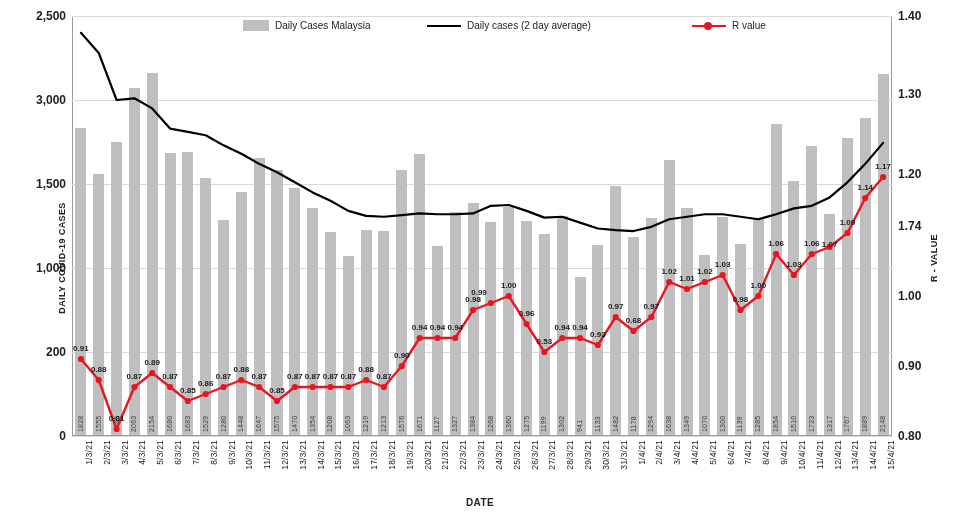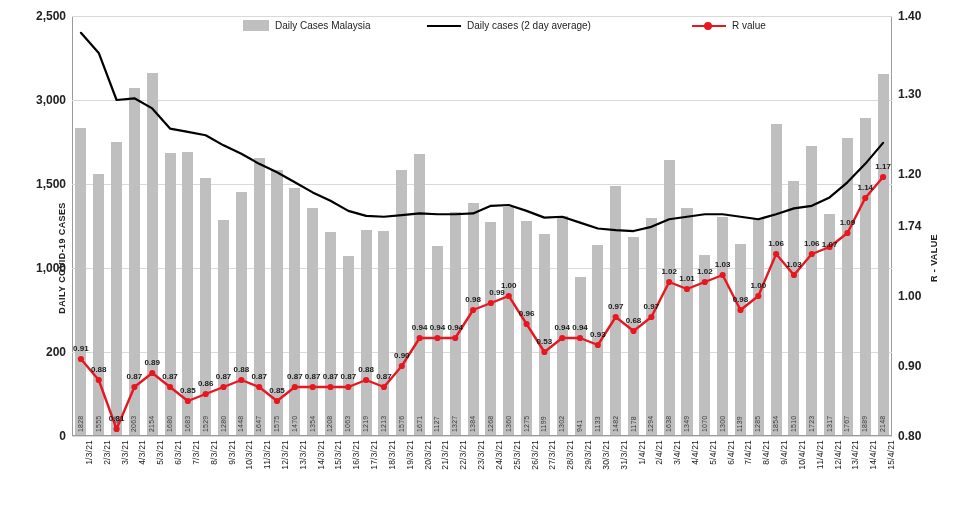--- a/index.html
+++ b/index.html
@@ -141,20 +141,21 @@
   .swatch-r .ln{position:absolute;top:3px;left:0;width:34px;height:2.2px;background:#e8171f;}
   .swatch-r .dot{position:absolute;top:0;left:12px;width:8px;height:8px;border-radius:50%;background:#e8171f;}
 </style>
 </head>
 <body>
 
 <div id="stage">
 
   <div class="axis-title-left">DAILY COVID-19 CASES</div>
   <div class="axis-title-right">R - VALUE</div>
+  <div class="axis-title-bottom">DATE</div>
 
   <div id="plot">
     <div class="axis-line-left"></div>
     <div class="axis-line-right"></div>
     <div class="axis-line-bottom"></div>
     <div id="grid">
         <div class="gridline" style="top: 420px;"></div>
         <div class="gridline" style="top: 336px;"></div>
         <div class="gridline" style="top: 252px;"></div>
         <div class="gridline" style="top: 168px;"></div>
@@ -341,21 +342,21 @@
         <div class="rlabel" style="left: 240.652px; top: 365px;">0.87</div>
         <div class="rlabel" style="left: 258.478px; top: 365px;">0.87</div>
         <div class="rlabel" style="left: 276.304px; top: 365px;">0.87</div>
         <div class="rlabel" style="left: 294.13px; top: 358px;">0.88</div>
         <div class="rlabel" style="left: 311.957px; top: 365px;">0.87</div>
         <div class="rlabel" style="left: 329.783px; top: 344px;">0.90</div>
         <div class="rlabel" style="left: 347.609px; top: 316px;">0.94</div>
         <div class="rlabel" style="left: 365.435px; top: 316px;">0.94</div>
         <div class="rlabel" style="left: 383.261px; top: 316px;">0.94</div>
         <div class="rlabel" style="left: 401.087px; top: 288px;">0.98</div>
-        <div class="rlabel" style="left: 425px; top: 281px;">0.99</div>
+        <div class="rlabel" style="left: 407px; top: 281px;">0.99</div>
         <div class="rlabel" style="left: 436.739px; top: 274px;">1.00</div>
         <div class="rlabel" style="left: 454.565px; top: 302px;">0.96</div>
         <div class="rlabel" style="left: 472.391px; top: 330px;">0.53</div>
         <div class="rlabel" style="left: 490.217px; top: 316px;">0.94</div>
         <div class="rlabel" style="left: 508.043px; top: 316px;">0.94</div>
         <div class="rlabel" style="left: 525.87px; top: 323px;">0.93</div>
         <div class="rlabel" style="left: 543.696px; top: 295px;">0.97</div>
         <div class="rlabel" style="left: 561.522px; top: 309px;">0.68</div>
         <div class="rlabel" style="left: 579.348px; top: 295px;">0.97</div>
         <div class="rlabel" style="left: 597.174px; top: 260px;">1.02</div>

